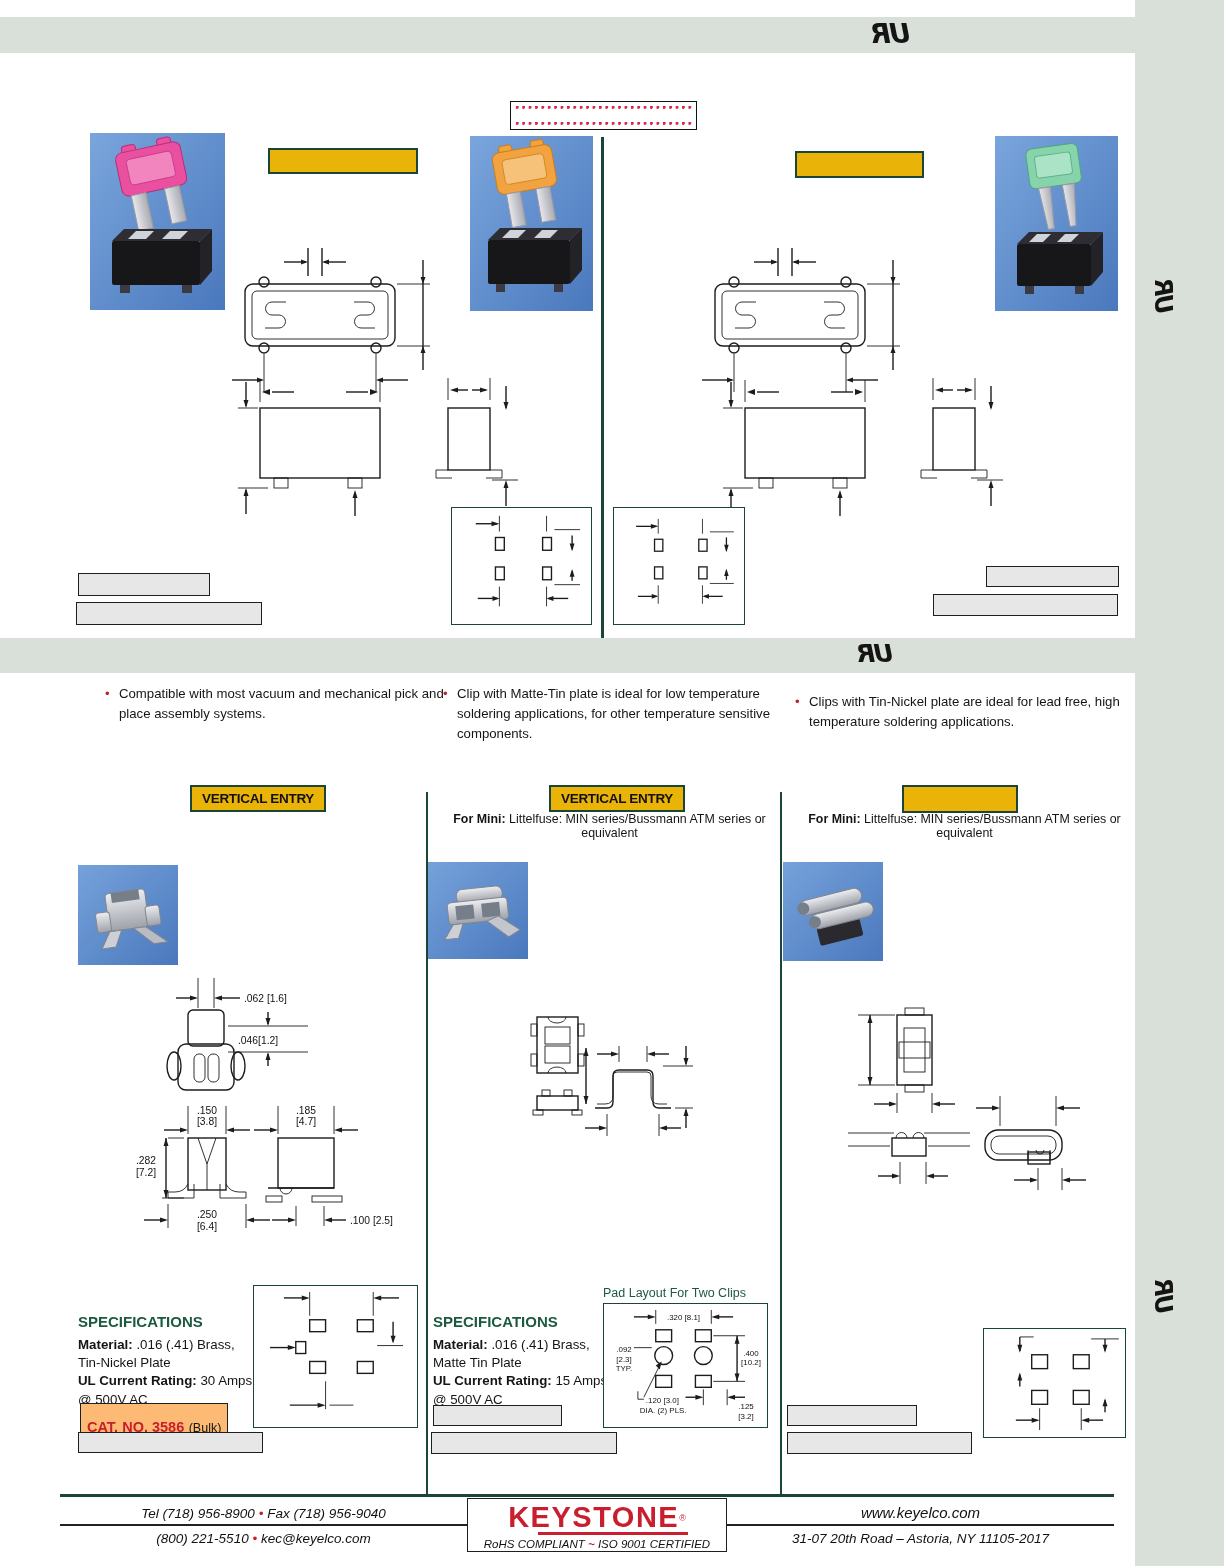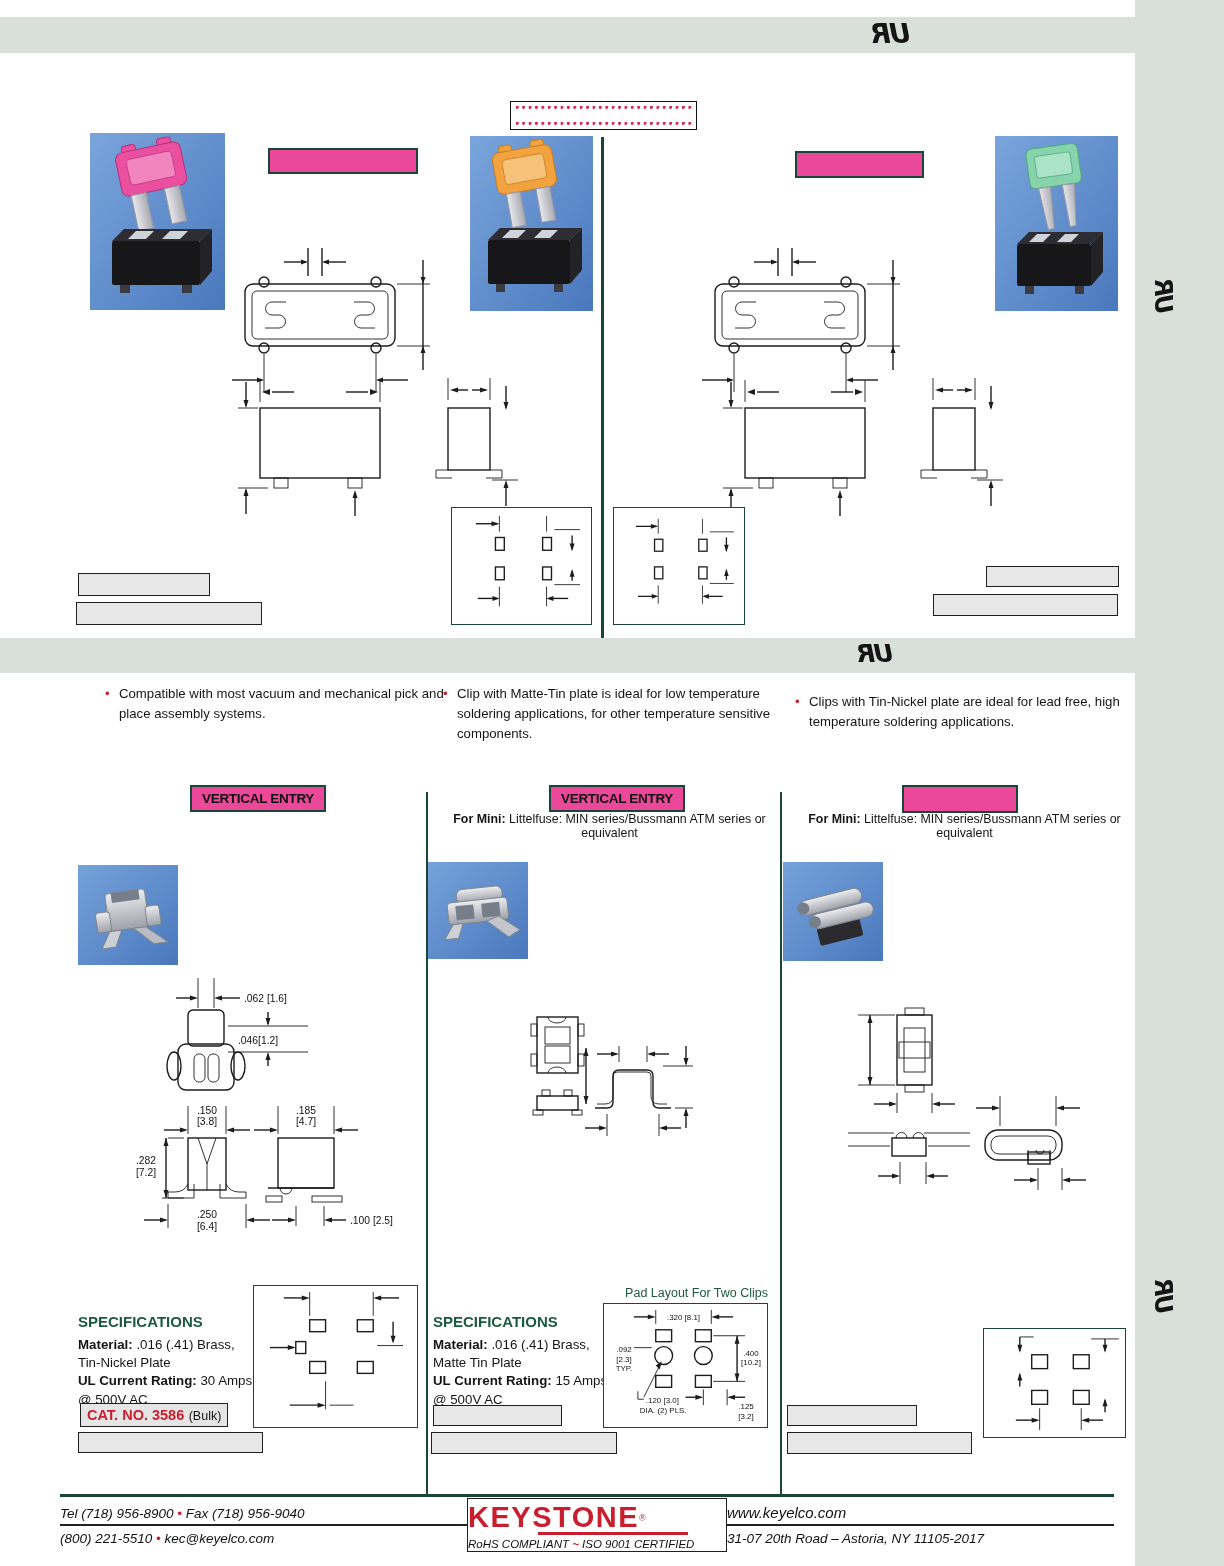--- a/index.html
+++ b/index.html
@@ -1,52 +1,52 @@
 <!DOCTYPE html>
 <html><head>
 <meta charset="utf-8">
 <style>
   html,body{margin:0;padding:0;background:#fff;}
   .page{position:relative;width:1224px;height:1566px;background:#fff;overflow:hidden;
         font-family:"Liberation Sans",sans-serif;color:#111;}
   .abs{position:absolute;}
   .band{background:#d9e0d9;}
   .divider{background:#1a4639;}
-  .yellow{background:#ec4899;border:2px solid #1a4639;box-sizing:border-box;}
+  .yellow{background:#eab308;border:2px solid #1a4639;box-sizing:border-box;}
   .grayline{background:#e7e7e7;border:1.6px solid #1f1f1f;box-sizing:border-box;}
   .greenbox{border:1.6px solid #1a4639;background:#fff;box-sizing:border-box;}
   .ve{font-weight:bold;font-size:13.5px;letter-spacing:-0.3px;padding:4px 10px;display:inline-block;}
   .ulmark{display:inline-block;transform:scaleX(-1);font-weight:800;font-style:italic;
           font-size:27px;letter-spacing:-2px;font-family:"DejaVu Sans",sans-serif;color:#141414;line-height:1;}
   .ulrot{transform:rotate(90deg);}
   .feat{list-style:none;margin:0;padding:0;font-size:13.2px;line-height:1.5;color:#151515;}
   .feat li{position:relative;padding-left:14px;margin-bottom:2px;}
   .feat li::before{content:"•";color:#c81e2e;position:absolute;left:0;top:0;}
   .formini{font-size:12.4px;color:#151515;text-align:center;}
   .formini b{font-weight:bold;}
   .spec{font-size:13.3px;line-height:1.38;color:#151515;}
   .spec .hd{color:#1b5a3f;font-weight:bold;font-size:15px;margin-bottom:3px;}
-  .catbox{display:inline-block;background:#e5e5e5;border:1.5px solid #1f1f1f;padding:2px 6px;}
+  .catbox{display:inline-block;background:#fdba74;border:1.5px solid #1f1f1f;padding:14px 6px;}
   .catno{color:#c81e2e;font-weight:bold;font-size:14.5px;}
   .catpkg{font-size:12.5px;color:#151515;}
-  .padtitle{color:#1b5a3f;font-size:12.5px;text-align:right;}
+  .padtitle{color:#1b5a3f;font-size:12.5px;text-align:left;}
   .draw line,.draw path,.draw rect,.draw circle,.draw ellipse{stroke:#1c1c1c;stroke-width:1.4;fill:none;}
   .draw .thin{stroke-width:0.9;}
   .draw polygon{fill:#1c1c1c;stroke:none;}
   .draw text{fill:#111;font-size:10.3px;font-family:"Liberation Sans",sans-serif;stroke:none;}
   .draw .mid{text-anchor:middle;}
   .pads text{font-size:8px;}
   .dotstrip{position:absolute;left:4px;right:4px;height:5px;
     background-image:radial-gradient(circle at 2.2px 2.2px,#d5294d 1.5px,transparent 1.7px);
     background-size:6.4px 5px;}
   .ft{font-style:italic;font-size:13.5px;color:#111;}
   .red{color:#c81e2e;}
   .brand{color:#c81e2e;font-weight:800;font-size:29px;letter-spacing:1.5px;line-height:1;}
   .thinrule{background:#222;height:1.5px;}
-  .ctr{text-align:left;}
+  .ctr{text-align:center;}
 </style>
 </head>
 <body>
 
 <div class="page">
 
   <div class="abs band" style="left:0;top:17px;width:1135px;height:36px;"></div>
   <div class="abs" style="left:872px;top:20px;">
     <span class="ulmark">UR</span>
   </div>

